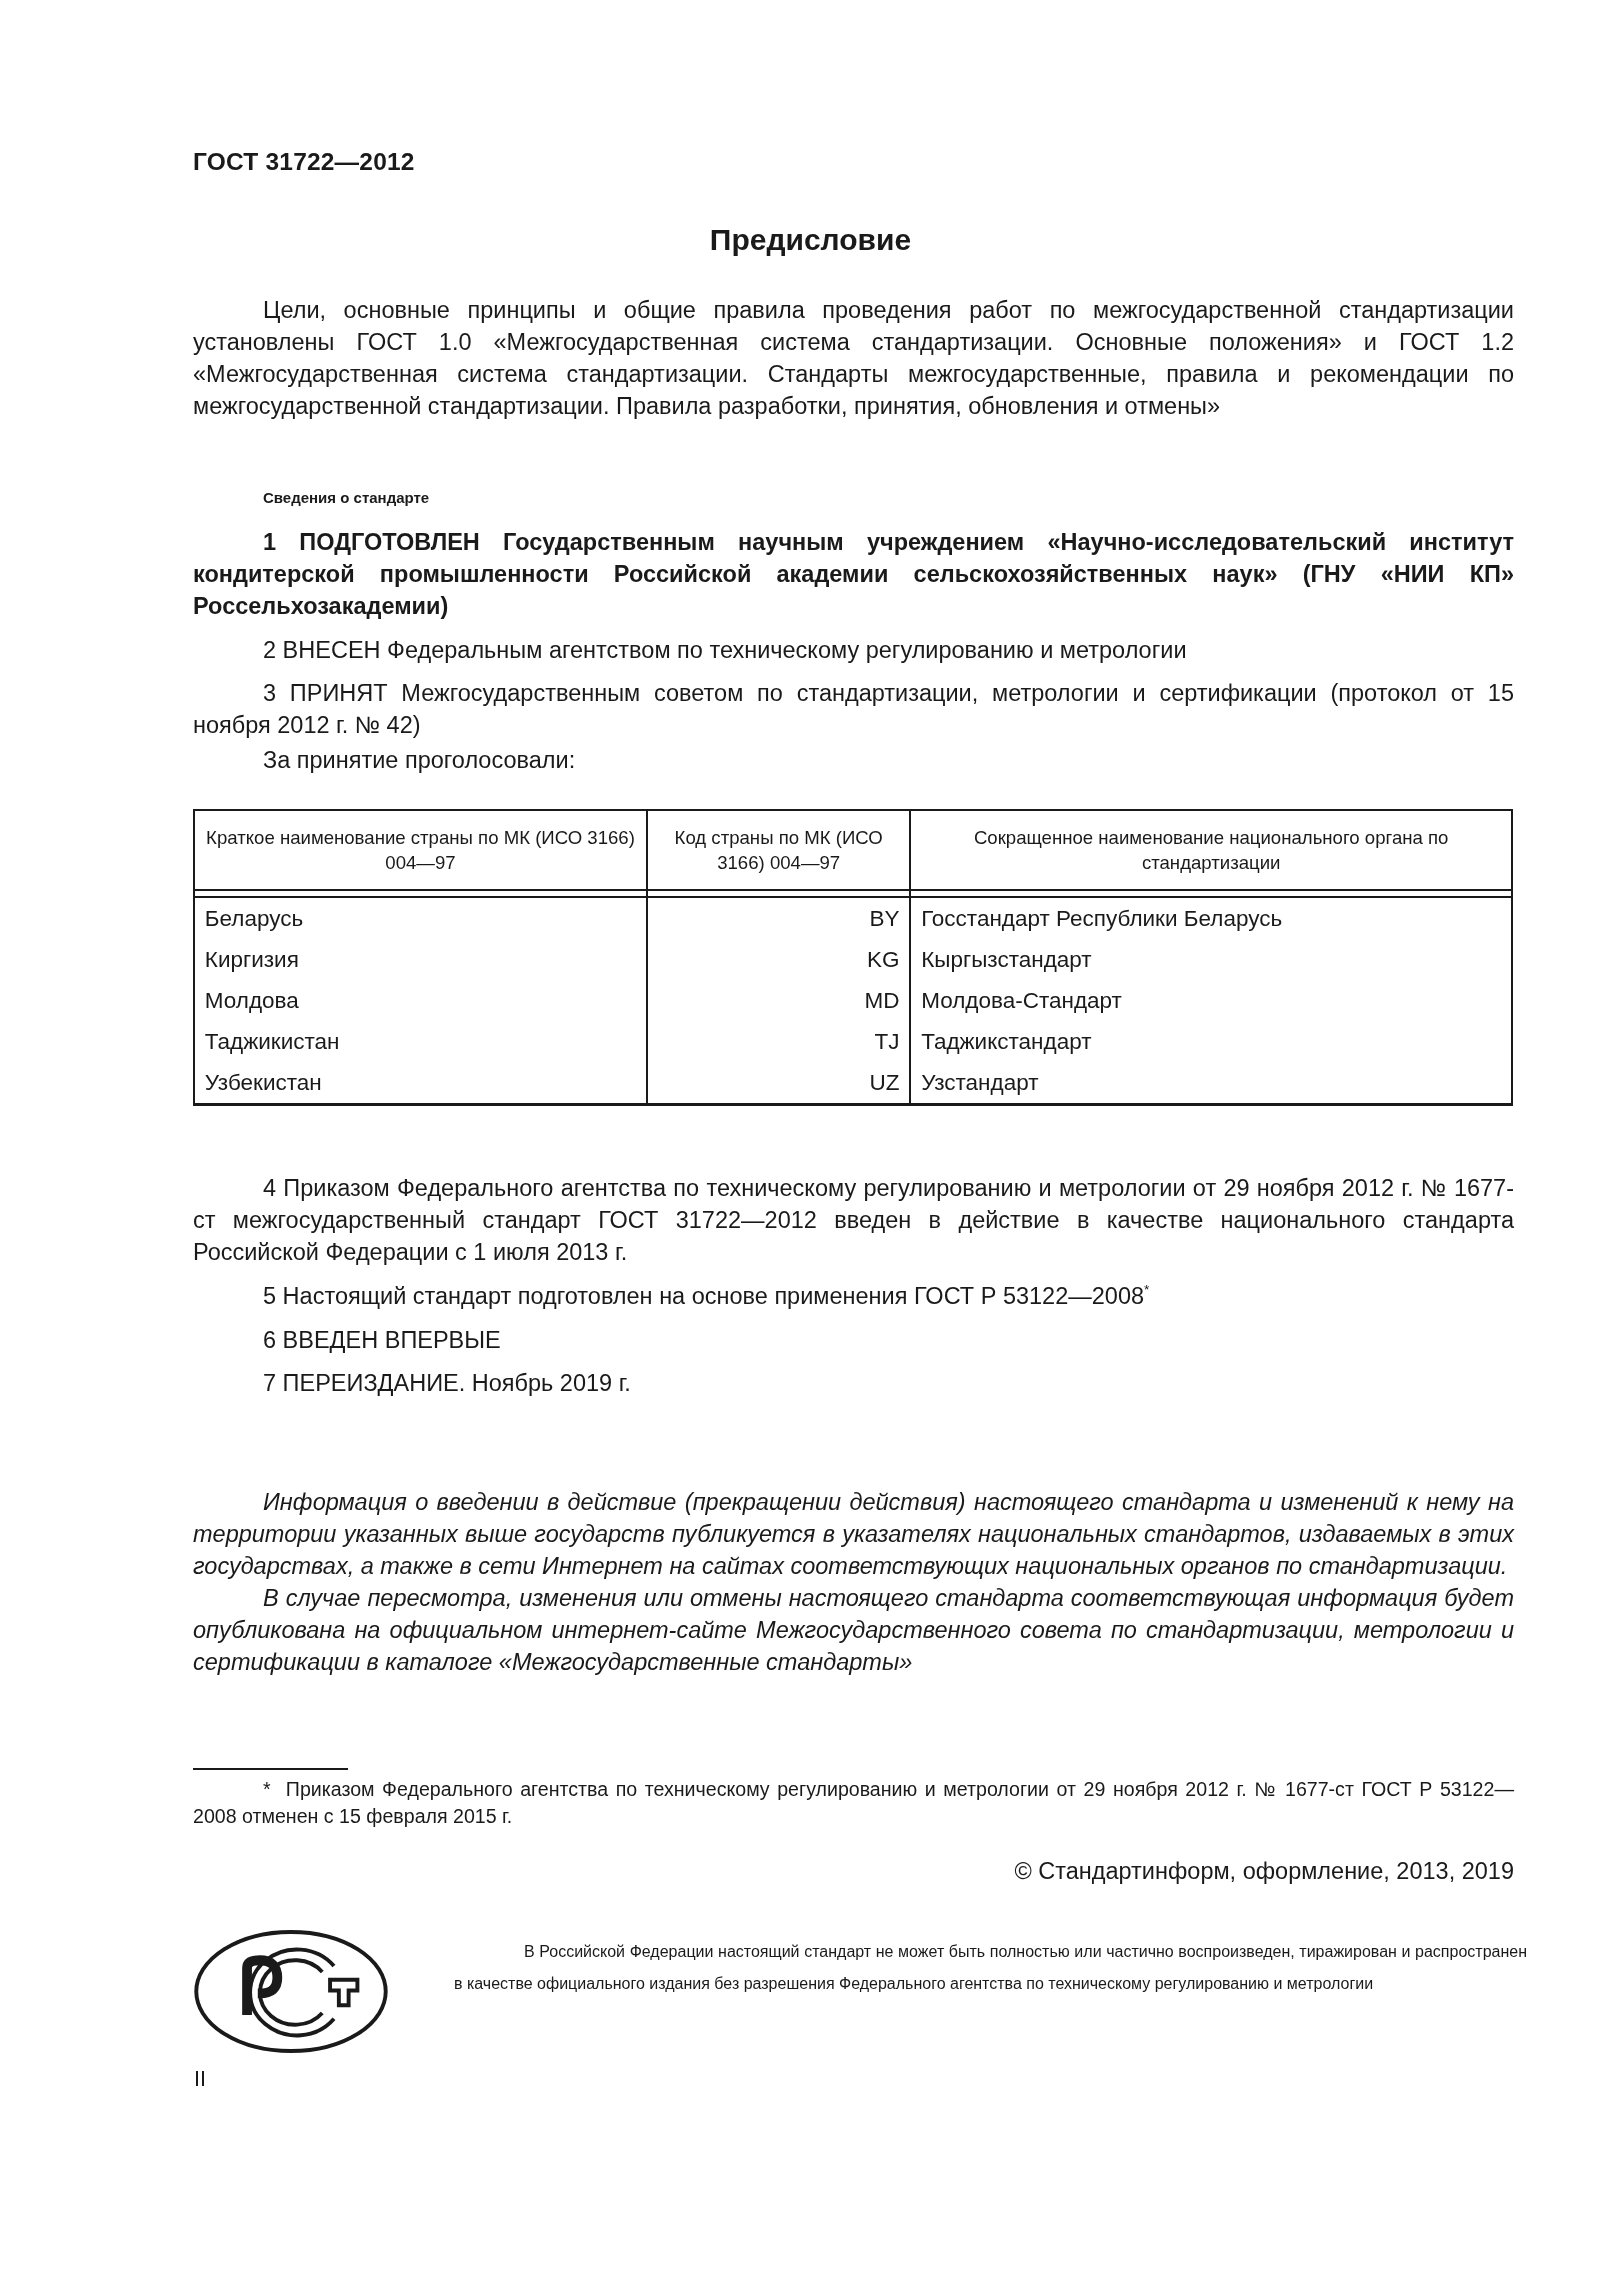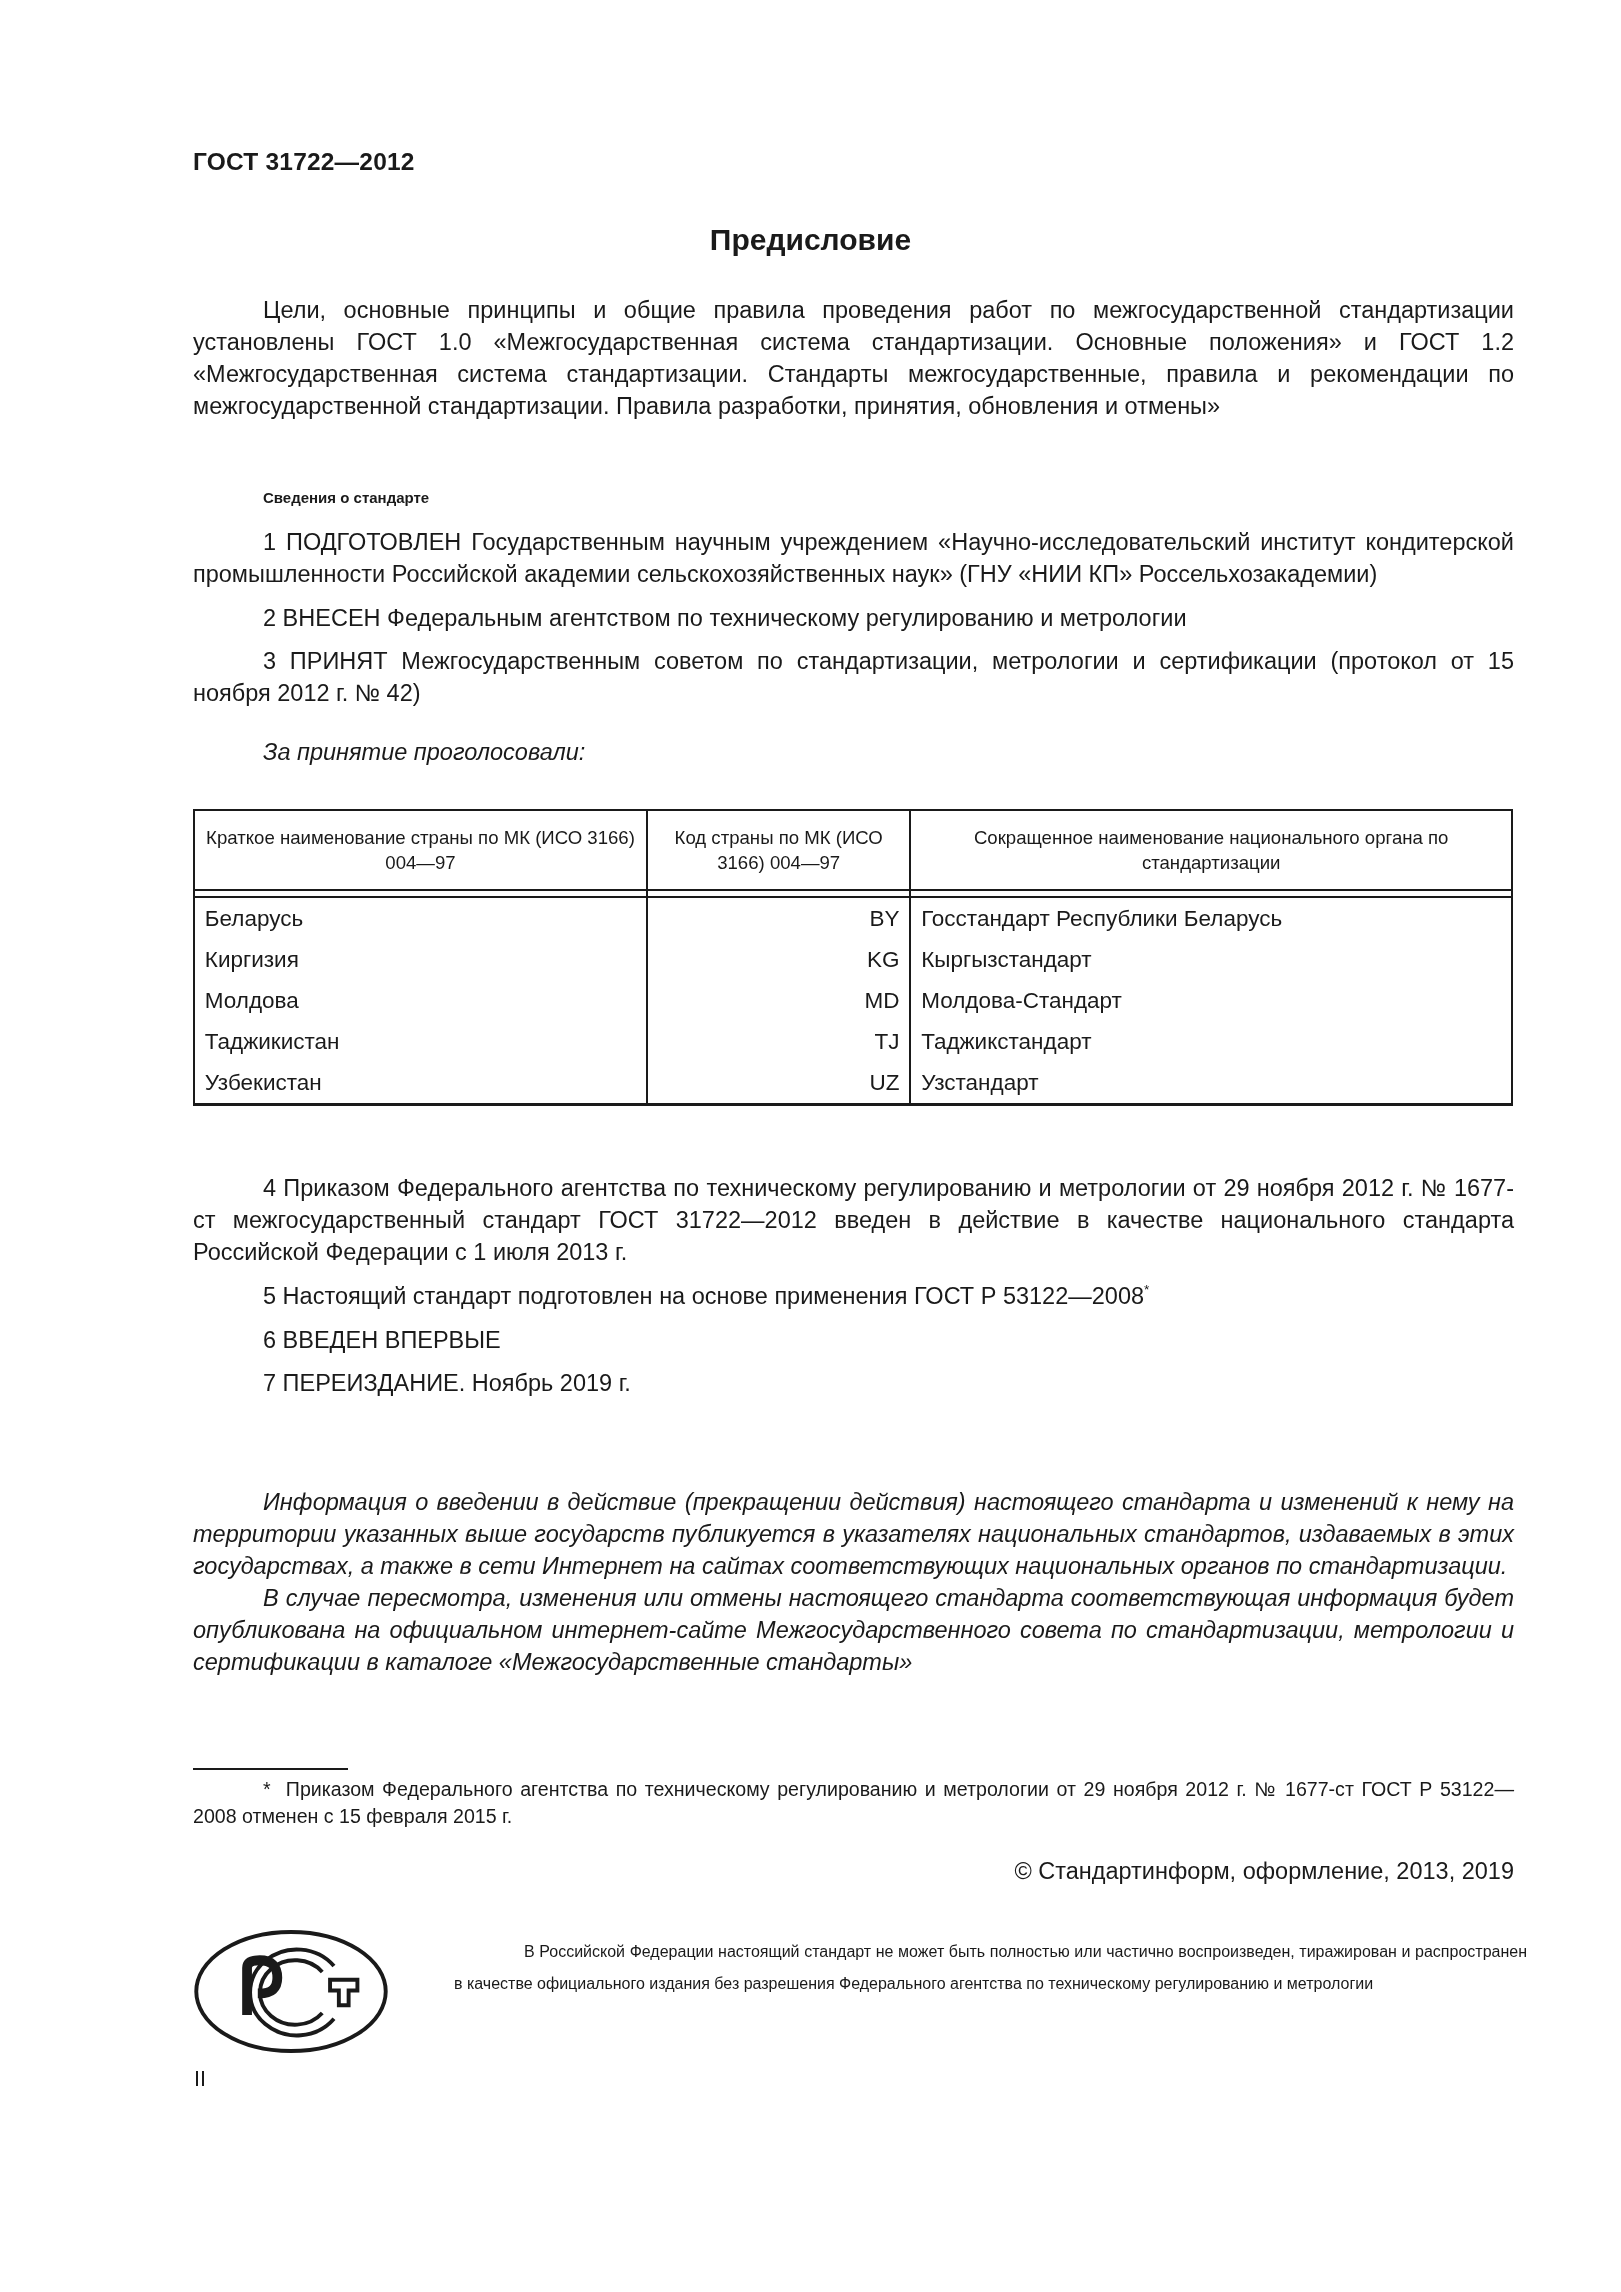--- a/index.html
+++ b/index.html
@@ -41,24 +41,24 @@
   <div class="abs doc-code">ГОСТ 31722—2012</div>
 
   <div class="abs title">Предисловие</div>
 
   <div class="col" style="top:294px;">
     <p class="p">Цели, основные принципы и общие правила проведения работ по межгосударственной стандартизации установлены ГОСТ 1.0 «Межгосударственная система стандартизации. Основные положения» и ГОСТ 1.2 «Межгосударственная система стандартизации. Стандарты межгосударственные, правила и рекомендации по межгосударственной стандартизации. Правила разработки, принятия, обновления и отмены»</p>
   </div>
 
   <div class="col" style="top:482px;">
     <p class="sub">Сведения о стандарте</p>
-    <p class="p" style="margin-top:11.8px;">1 ПОДГОТОВЛЕН Государственным научным учреждением «Научно-исследовательский институт кондитерской промышленности Российской академии сельскохозяйственных наук» (ГНУ «НИИ КП» Россельхозакадемии)</p>
+    <p class="p" style="margin-top:11.8px;font-weight:bold;">1 ПОДГОТОВЛЕН Государственным научным учреждением «Научно-исследовательский институт кондитерской промышленности Российской академии сельскохозяйственных наук» (ГНУ «НИИ КП» Россельхозакадемии)</p>
     <p class="p" style="margin-top:11.8px;">2 ВНЕСЕН Федеральным агентством по техническому регулированию и метрологии</p>
     <p class="p" style="margin-top:11.8px;">3 ПРИНЯТ Межгосударственным советом по стандартизации, метрологии и сертификации (протокол от 15 ноября 2012 г. № 42)</p>
-    <p class="p" style="margin-top:27px;font-style:italic;">За принятие проголосовали:</p>
+    <p class="p" style="margin-top:3px;">За принятие проголосовали:</p>
   </div>
 
   <table class="votes">
     <colgroup>
       <col style="width:454px">
       <col style="width:264px">
       <col style="width:603px">
     </colgroup>
     <thead>
       <tr>

